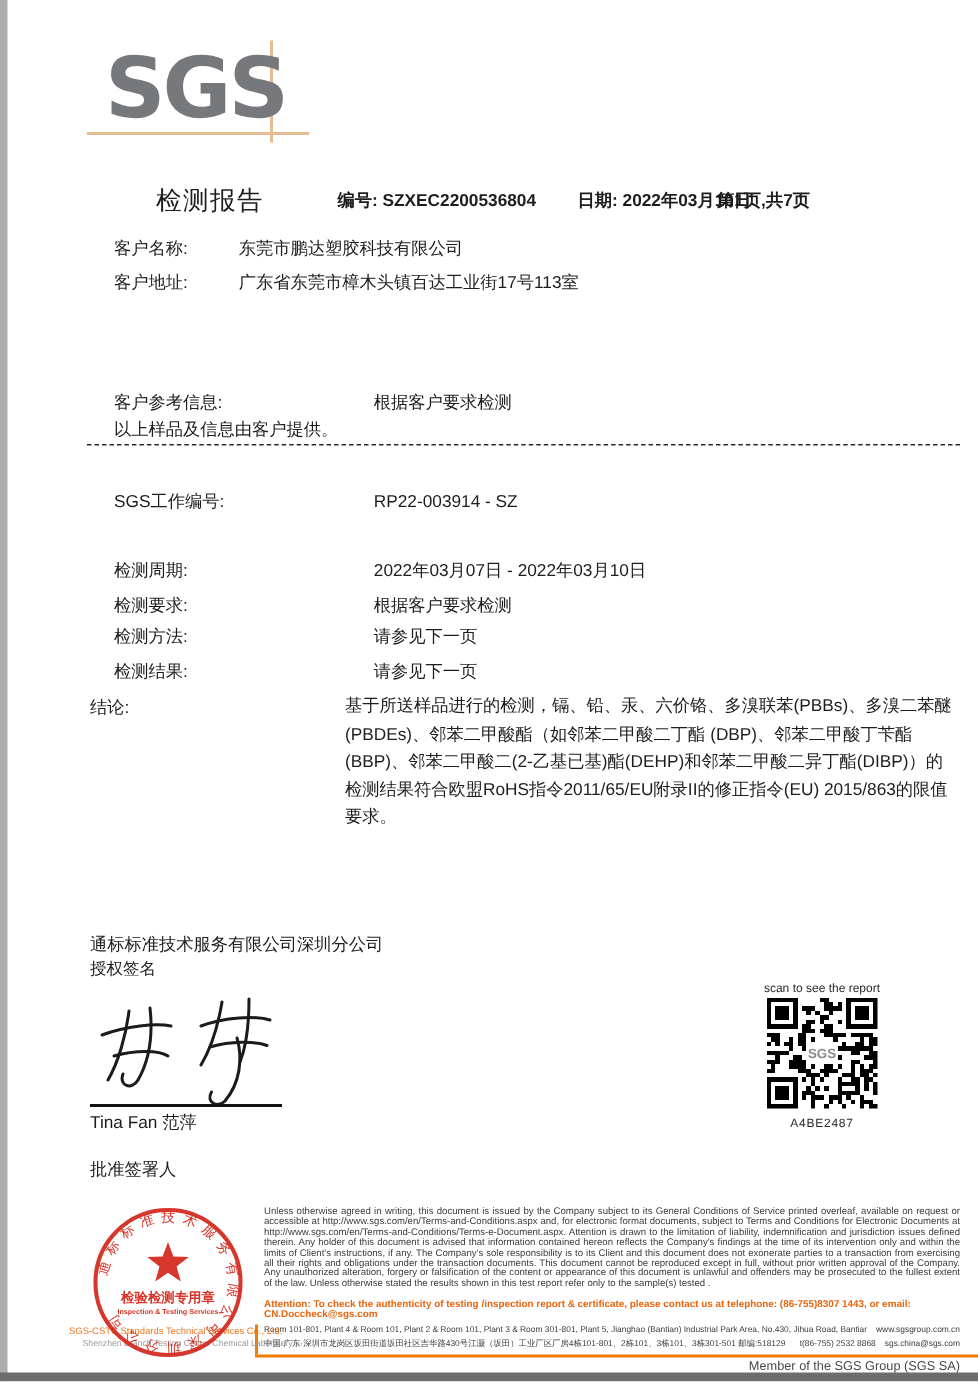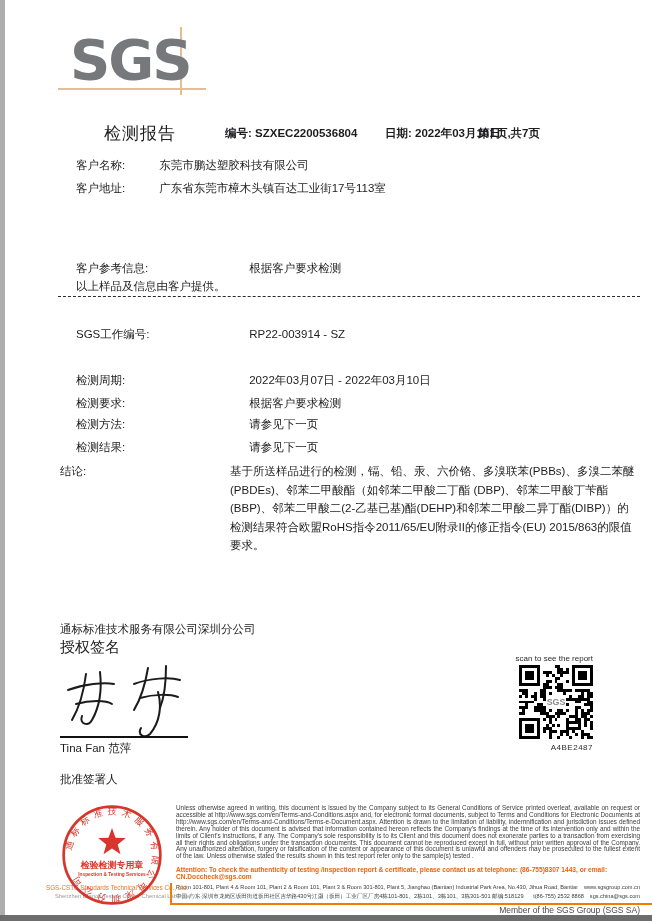--- a/index.html
+++ b/index.html
@@ -31,28 +31,28 @@
   .lbl-w170 { width:170px; }
   .dashed-sep { position:absolute; left:58px; top:296px; width:582px; border-top:1.4px dashed #2b2b2b; }
 
   .conclusion-wrap { position:absolute; left:60px; top:462px; width:580px; font-size:11.5px; }
   .conclusion-wrap .clabel { position:absolute; left:0; top:2px; }
   .conclusion-wrap .ctext { position:absolute; left:170px; top:0; width:410px;
       line-height:18.6px; white-space:normal; }
 
   
   .sig-company { position:absolute; left:60px; top:622px; font-size:11.5px; }
-  .sig-auth { position:absolute; left:60px; top:638px; font-size:15px; }
+  .sig-auth { position:absolute; left:60px; top:638px; font-size:11px; }
   .sig-draw { position:absolute; left:62px; top:660px; }
   .sig-line { position:absolute; left:60px; top:736px; width:128px; height:2px; background:#111; }
   .sig-name { position:absolute; left:60px; top:741px; font-size:11.5px; }
   .sig-role { position:absolute; left:60px; top:760px; font-size:11.5px;margin-top:12px; }
 
   
-  .qr-block { position:absolute; left:503px; top:654px; width:90px; text-align:right; }
+  .qr-block { position:absolute; left:503px; top:654px; width:90px; text-align:center; }
   .qr-caption { font-size:8px; color:#2a2a2a; }
   .qr-code { margin:2px auto 0; width:74px; height:74px; }
   .qr-text { font-size:8px; color:#2a2a2a; letter-spacing:0.5px; }
 
   
   .disclaimer { position:absolute; left:176px; top:805px; width:464px; font-size:6.4px;
       line-height:6.9px; color:#3c3c3e; text-align:justify; }
   .attention { position:absolute; left:176px; top:866px; width:464px; font-size:6.6px;
       line-height:7.2px; color:#e8650f; font-weight:700; }
   .addr-block { position:absolute; left:176px; top:883px; width:464px; }

